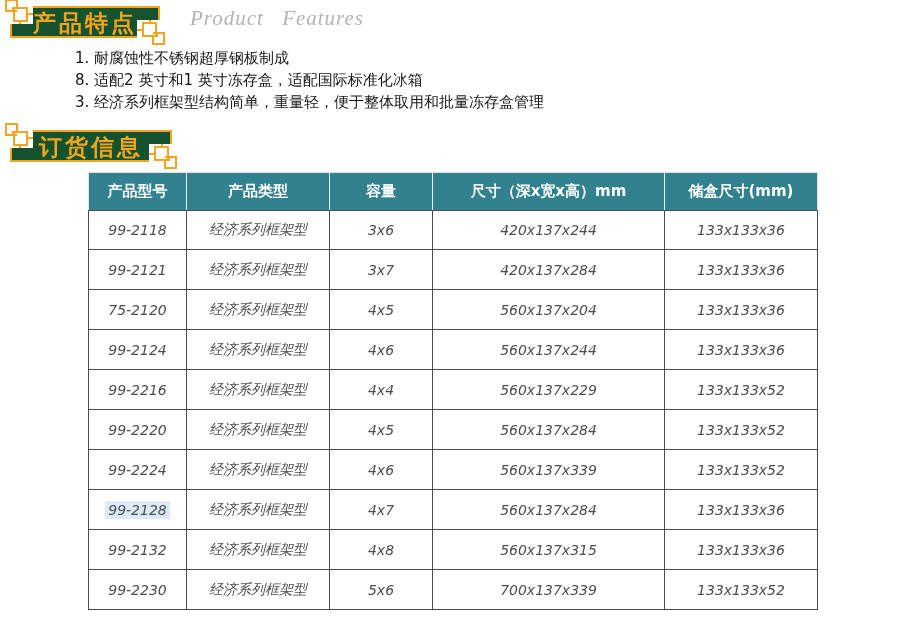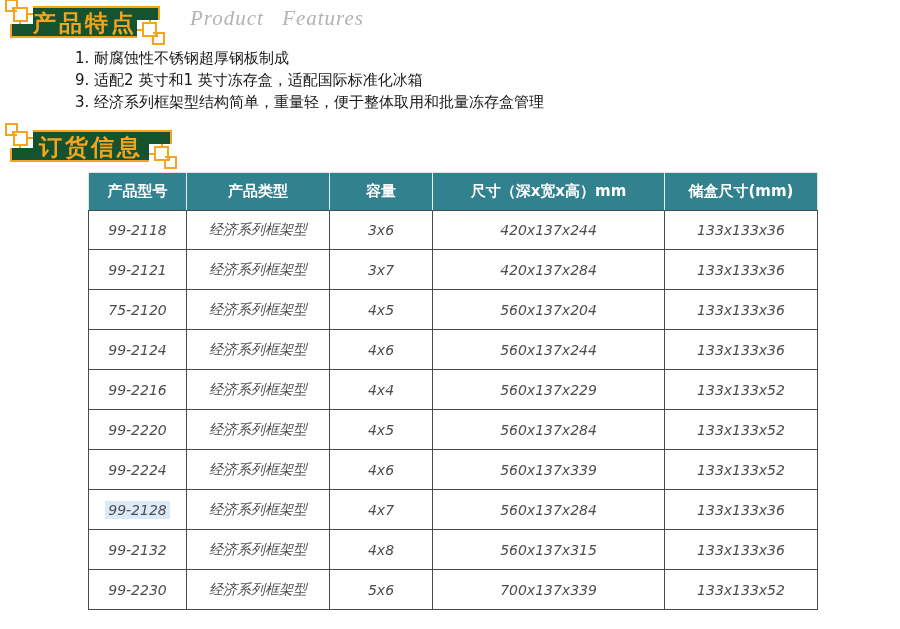--- a/index.html
+++ b/index.html
@@ -91,21 +91,21 @@
       <rect x="3" y="3" width="11" height="11" fill="#ffffff" stroke="var(--accent-orange)" stroke-width="2"></rect>
       <rect x="11" y="11" width="13" height="13" fill="#ffffff" stroke="var(--accent-orange)" stroke-width="2"></rect>
       <path d="M14 14 h-4 v-4" fill="none" stroke="var(--accent-orange)" stroke-width="2"></path>
       <path d="M24 17 h6 M17 24 v3" fill="none" stroke="var(--accent-orange)" stroke-width="2"></path>
     </svg>
   </div>
   <div class="en-title en-features">Product Features</div>
 
   <div class="feature-list">
       <div>1. 耐腐蚀性不锈钢超厚钢板制成</div>
-      <div>9. 适配2 英寸和1 英寸冻存盒，适配国际标准化冰箱</div>
+      <div>8. 适配2 英寸和1 英寸冻存盒，适配国际标准化冰箱</div>
       <div>3. 经济系列框架型结构简单，重量轻，便于整体取用和批量冻存盒管理</div>
     </div>
 
   <div class="badge badge-order">
     <svg class="orn orn-tl" width="30" height="27" viewBox="0 0 30 27" xmlns="http://www.w3.org/2000/svg">
       <rect x="0" y="0" width="30" height="27" fill="#ffffff"></rect>
       <rect x="3" y="3" width="11" height="11" fill="#ffffff" stroke="var(--accent-orange)" stroke-width="2"></rect>
       <rect x="11" y="11" width="13" height="13" fill="#ffffff" stroke="var(--accent-orange)" stroke-width="2"></rect>
       <path d="M14 14 h-4 v-4" fill="none" stroke="var(--accent-orange)" stroke-width="2"></path>
       <path d="M24 17 h6 M17 24 v3" fill="none" stroke="var(--accent-orange)" stroke-width="2"></path>

